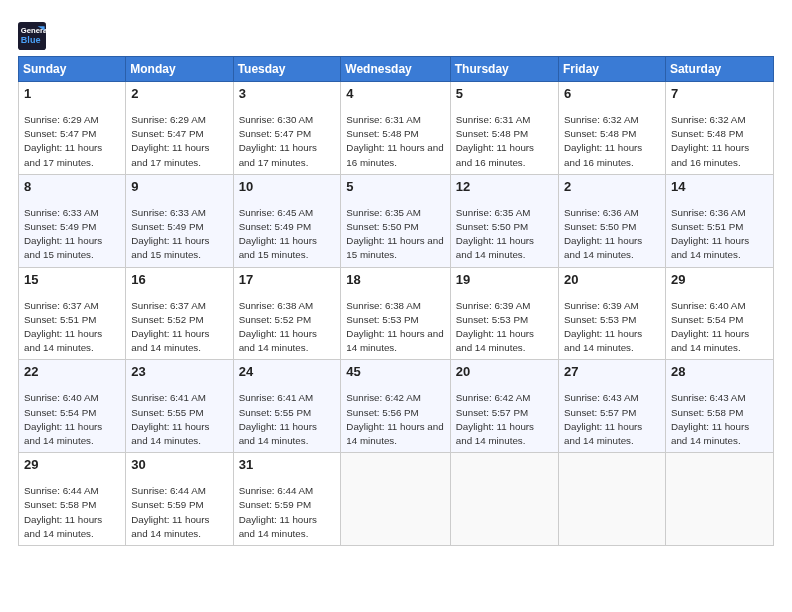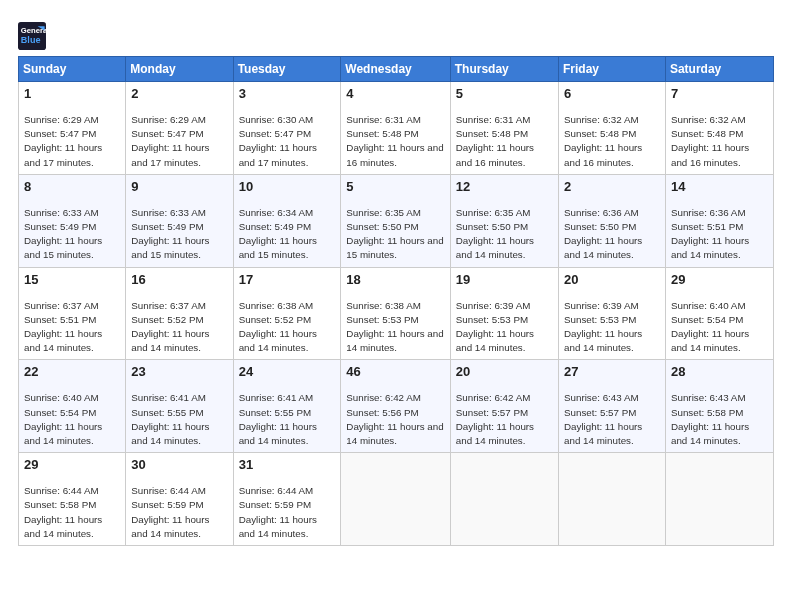--- a/index.html
+++ b/index.html
@@ -194,21 +194,21 @@
         <span class="day-num">9</span>
         <div class="day-info">
           <span>Sunrise: 6:33 AM</span><br>
           <span>Sunset: 5:49 PM</span><br>
           <span>Daylight: 11 hours and 15 minutes.</span>
         </div>
       </td>
           <td>
         <span class="day-num">10</span>
         <div class="day-info">
-          <span>Sunrise: 6:34 AM</span><br>
+          <span>Sunrise: 6:45 AM</span><br>
           <span>Sunset: 5:49 PM</span><br>
           <span>Daylight: 11 hours and 15 minutes.</span>
         </div>
       </td>
           <td>
         <span class="day-num">5</span>
         <div class="day-info">
           <span>Sunrise: 6:35 AM</span><br>
           <span>Sunset: 5:50 PM</span><br>
           <span>Daylight: 11 hours and 15 minutes.</span>
@@ -316,21 +316,21 @@
       </td>
           <td>
         <span class="day-num">24</span>
         <div class="day-info">
           <span>Sunrise: 6:41 AM</span><br>
           <span>Sunset: 5:55 PM</span><br>
           <span>Daylight: 11 hours and 14 minutes.</span>
         </div>
       </td>
           <td>
-        <span class="day-num">46</span>
+        <span class="day-num">45</span>
         <div class="day-info">
           <span>Sunrise: 6:42 AM</span><br>
           <span>Sunset: 5:56 PM</span><br>
           <span>Daylight: 11 hours and 14 minutes.</span>
         </div>
       </td>
           <td>
         <span class="day-num">20</span>
         <div class="day-info">
           <span>Sunrise: 6:42 AM</span><br>

